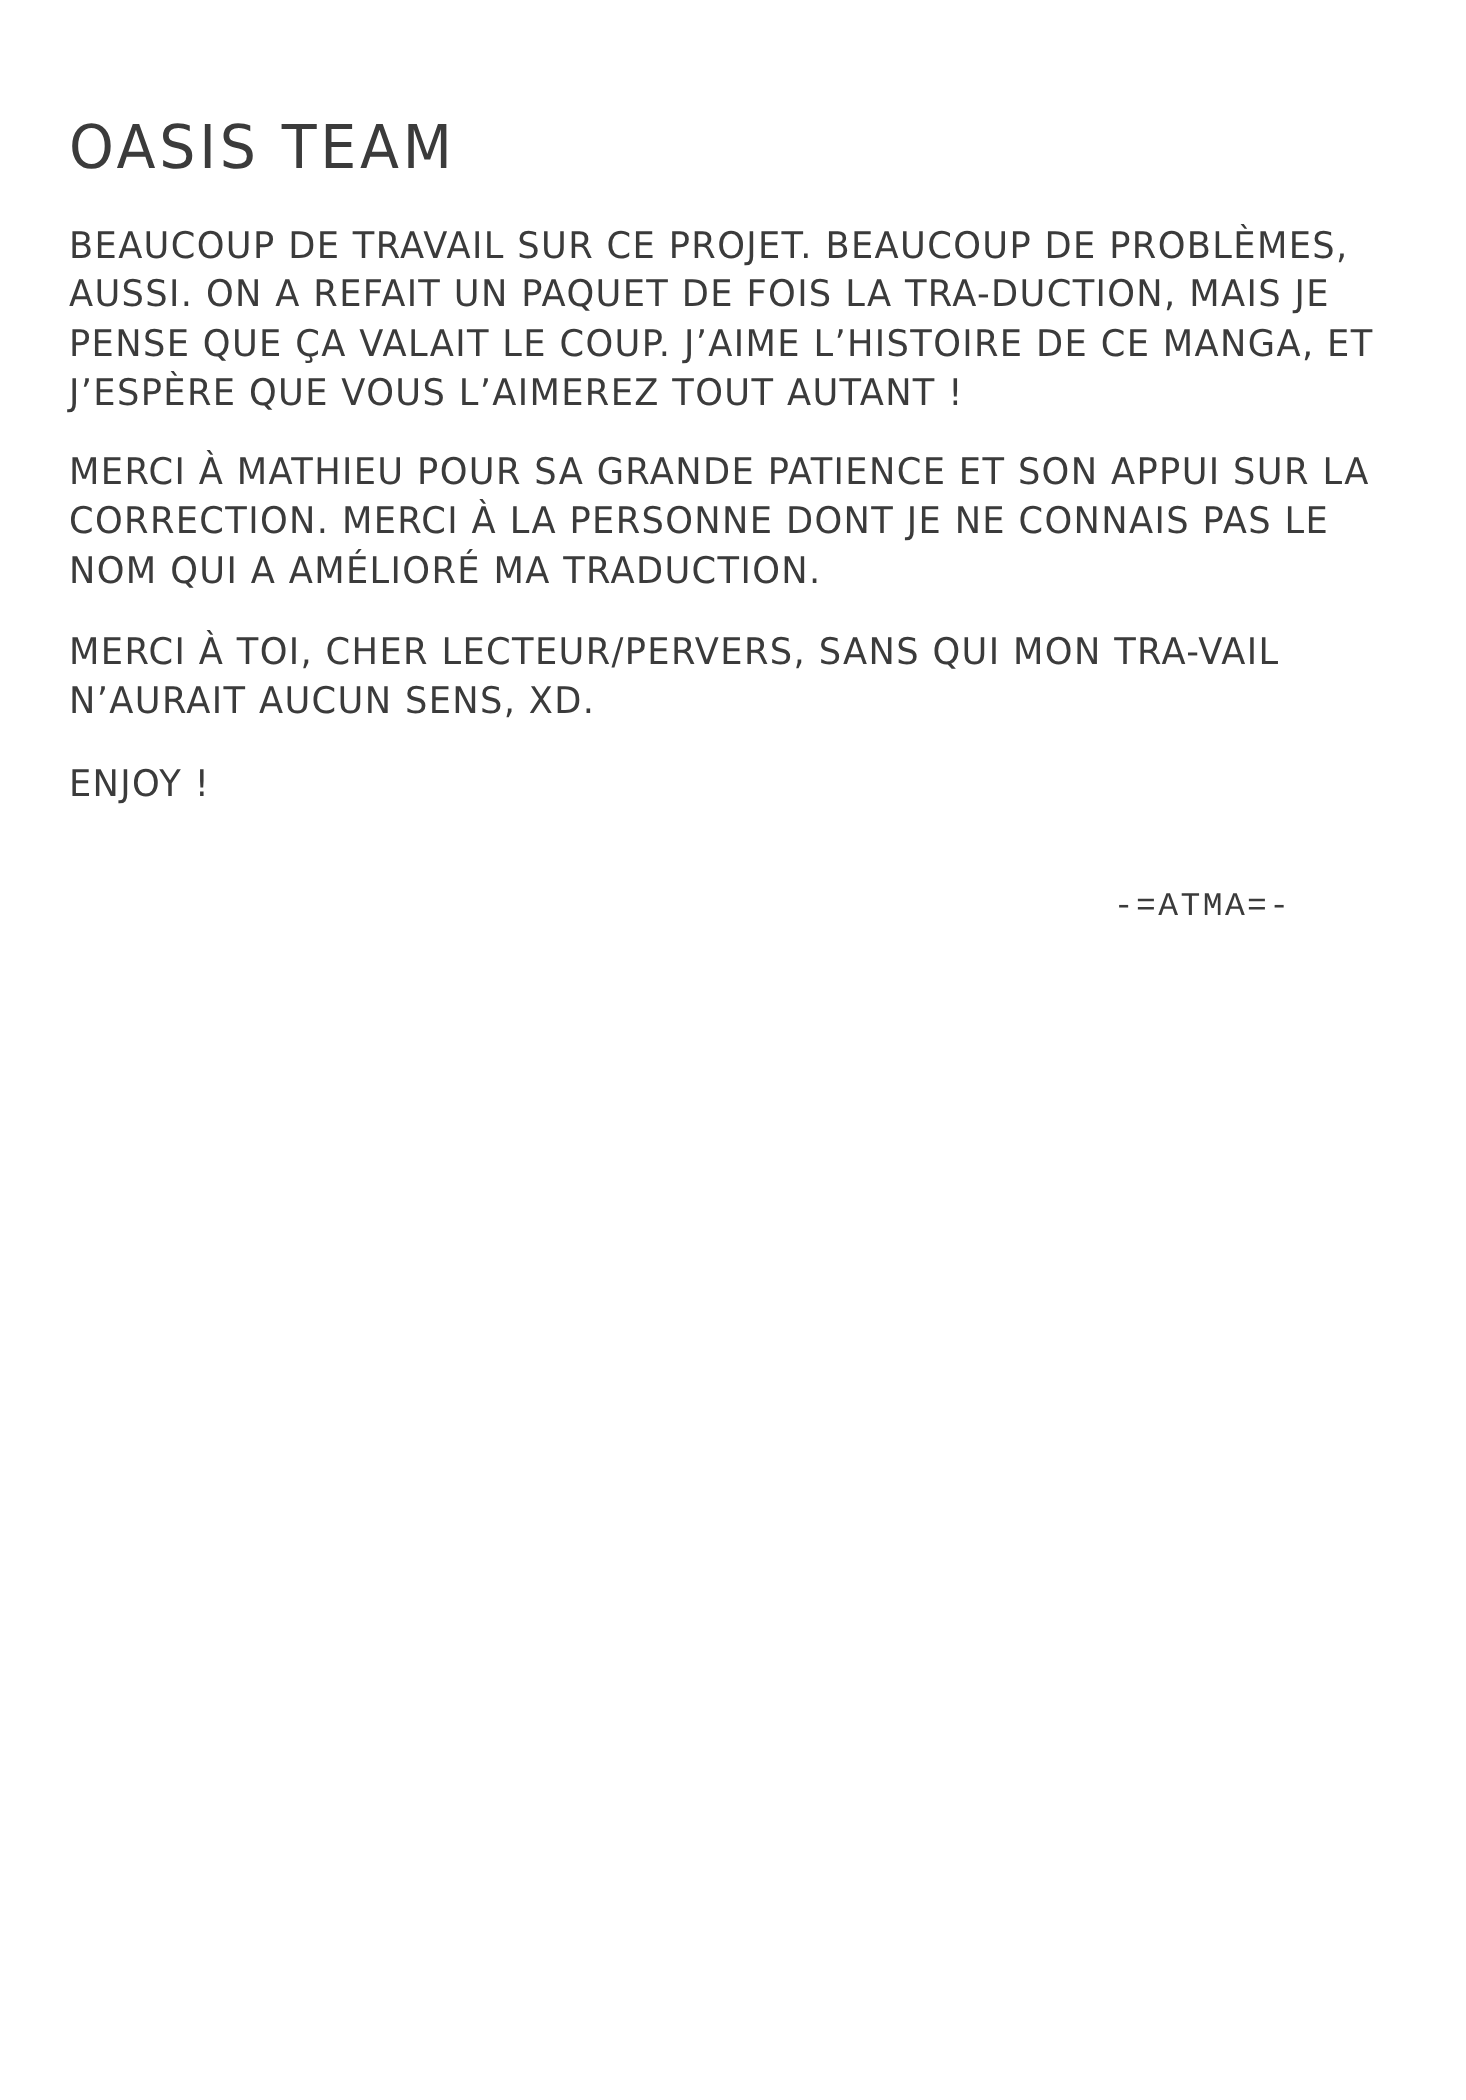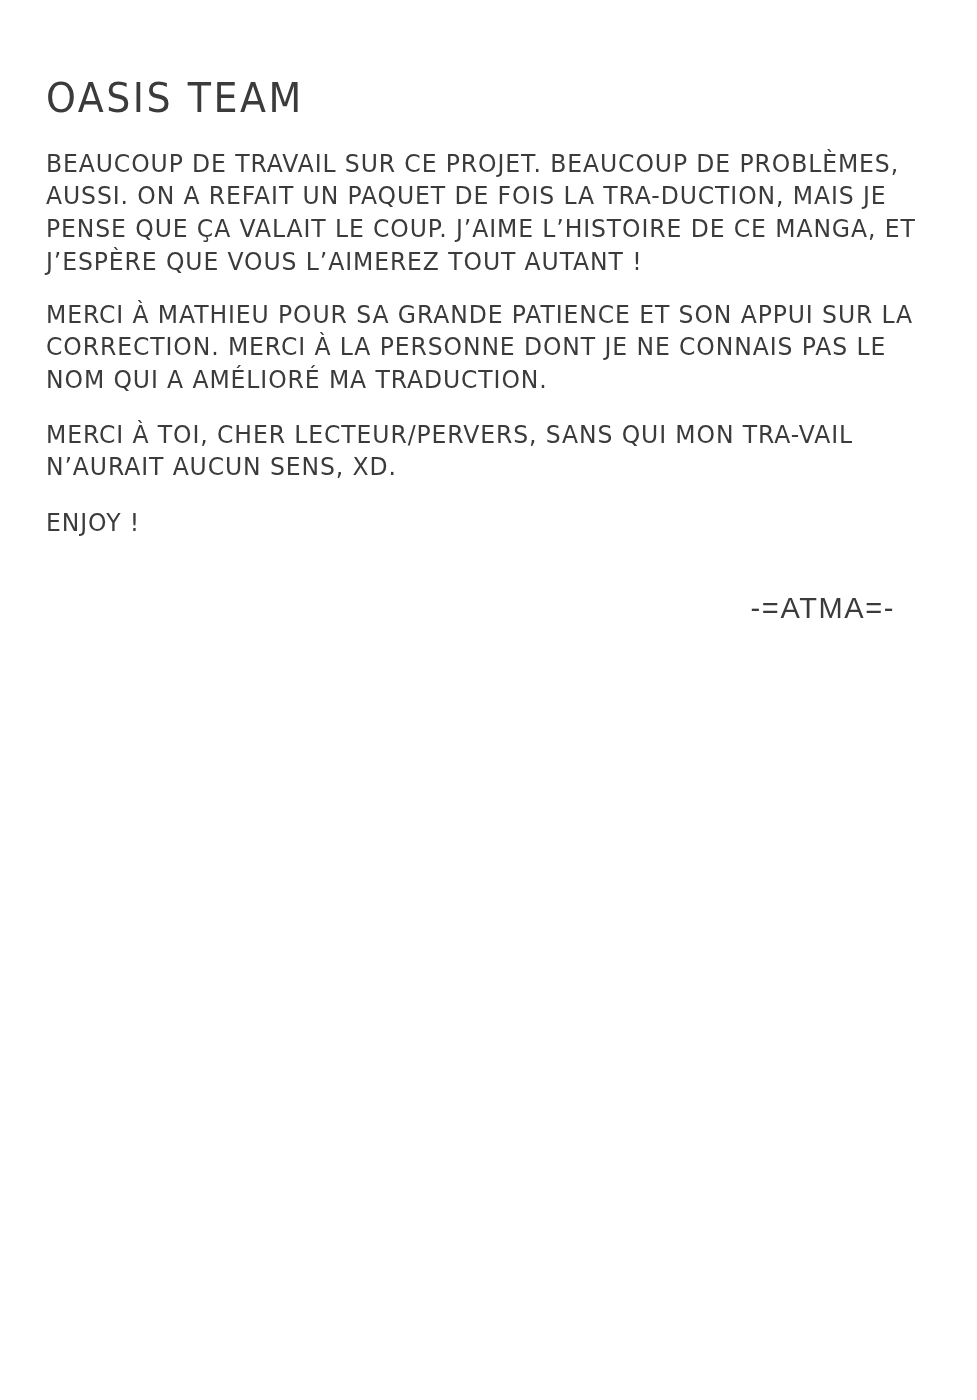--- a/index.html
+++ b/index.html
@@ -12,21 +12,21 @@
     height: 1400px;
     font-family: "DejaVu Sans", sans-serif;
     color: #3a3a3a;
     overflow: hidden;
   }
   .page {
     position: relative;
     width: 977px;
     height: 1000px;
     box-sizing: border-box;
-    padding: 78px 24px 0 46px;
+    padding: 78px 58px 0 46px;
   }
   .credits-title {
     font-family: "DejaVu Sans", sans-serif;
     font-size: 38px;
     line-height: 1.05;
     letter-spacing: 2.5px;
     font-weight: 400;
     color: #3b3b3b;
     margin: 0 0 30px 0;
     text-transform: uppercase;
@@ -42,22 +42,22 @@
     margin: 0 0 26px 0;
     text-transform: uppercase;
     max-width: 880px;
     transform: scaleY(1.04);
     transform-origin: left top;
   }
   .para:last-of-type {
     margin-bottom: 0;
   }
   .signature {
-    font-family: Liberation Sans, sans-serif;
-    font-size: 29px;
+    font-family: Liberation Mono, monospace;
+    font-size: 22px;
     letter-spacing: 1.6px;
     color: #3b3b3b;
     text-transform: uppercase;
     text-align: right;
     margin-top: 54px;
     padding-right: 58px;
   }
   .enjoy {
     margin-bottom: 0;
   }

